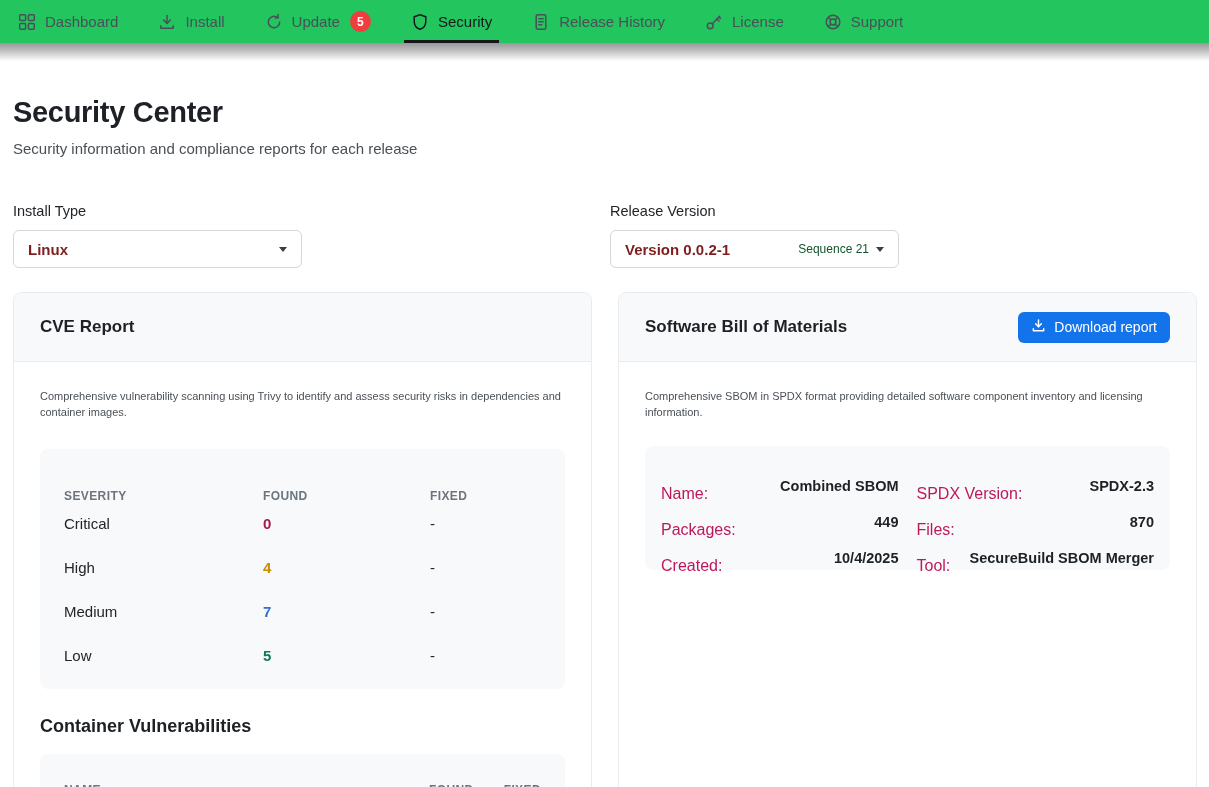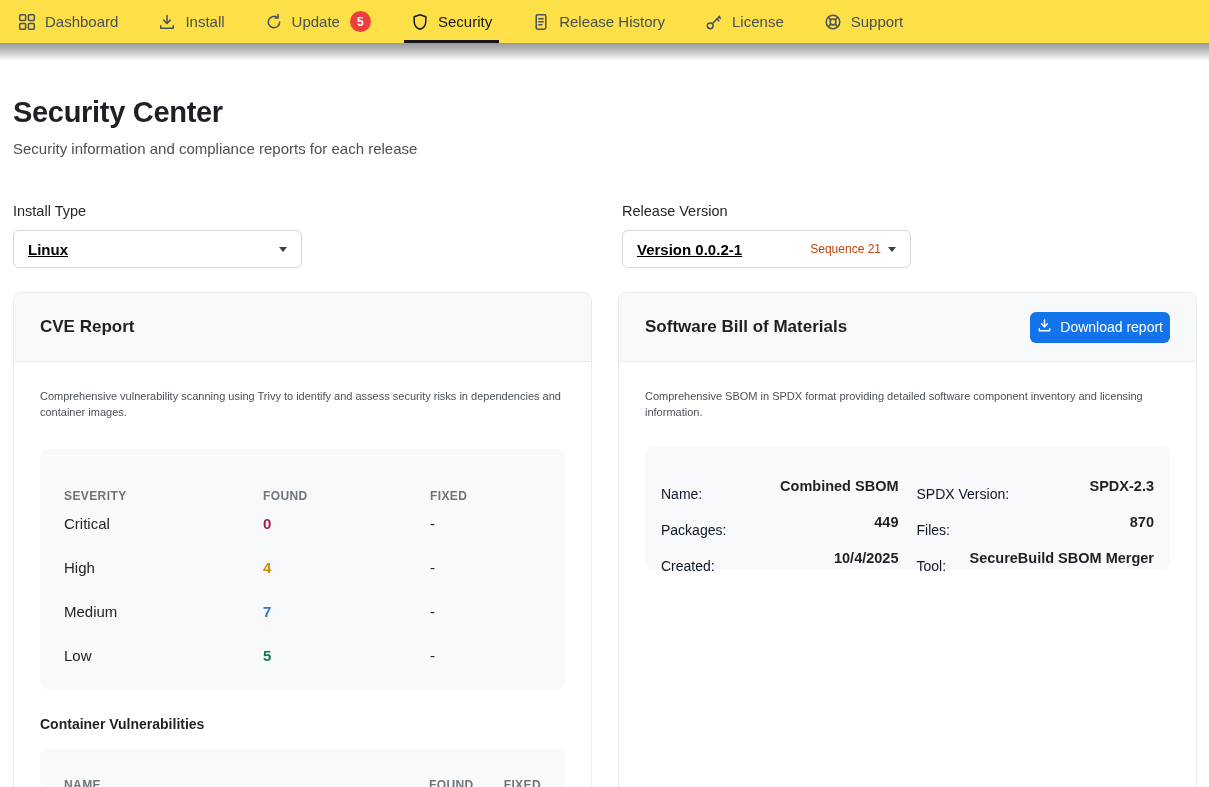--- a/index.html
+++ b/index.html
@@ -6,21 +6,21 @@
   html, body { width: 1209px; height: 787px; overflow: hidden; }
   body {
     font-family: "Liberation Sans", sans-serif;
     background: #ffffff;
     color: #212529;
   }
 
   
   .topnav {
     height: 43px;
-    background: #fde047;
+    background: #22c55e;
     display: flex;
     align-items: stretch;
     padding-left: 18px;
     gap: 40px;
   }
   .nav-item {
     display: flex;
     align-items: center;
     gap: 9px;
     color: #495057;
@@ -66,35 +66,35 @@
     margin-top: 11px;
     font-size: 15px;
     color: #4a5056;
   }
 
   
   .filters {
     margin-top: 46px;
     display: grid;
     grid-template-columns: 579px 579px;
-    column-gap: 30px;
+    column-gap: 18px;
   }
   .filter-label { font-size: 14.5px; color: #212529; margin-bottom: 11px; }
   .select {
     width: 289px; height: 38px;
     background: #fff;
     border: 1px solid #d3d8dd;
     border-radius: 6px;
     display: flex; align-items: center;
     padding: 0 14px;
     cursor: pointer;
   }
-  .select-value { font-size: 15px; font-weight: 700; color: #000000; text-decoration: underline; }
+  .select-value { font-size: 15px; font-weight: 700; color: #7f1d1d; }
   .select .spacer { flex: 1; }
-  .select-sub { font-size: 12px; color: #c2410c; margin-right: 7px; }
+  .select-sub { font-size: 12px; color: #14532d; margin-right: 7px; }
   .caret {
     width: 0; height: 0;
     border-left: 4.5px solid transparent;
     border-right: 4.5px solid transparent;
     border-top: 5px solid #3a3f44;
   }
 
   
   .cards {
     margin-top: 24px;
@@ -147,21 +147,21 @@
   .sev-name { font-size: 15px; color: #212529; }
   .sev-found { font-size: 15px; font-weight: 700; }
   .sev-fixed { font-size: 15px; color: #212529; }
   .c-critical { color: #a41e4d; }
   .c-high { color: #ca8a04; }
   .c-medium { color: #3570cd; }
   .c-low { color: #0f7b4f; }
 
   .subsection-title {
     margin-top: 27px;
-    font-size: 14px;
+    font-size: 18px;
     font-weight: 600;
     color: #1d2125;
   }
   .cv-table-head {
     margin-top: 17px;
     background: #f8f9fa;
     border-radius: 8px;
     height: 40px;
     display: flex;
     align-items: center;
@@ -170,21 +170,21 @@
   }
   .cv-table-head .grow { flex: 1; }
 
   
   .btn-primary {
     background: #1273eb;
     color: #fff;
     border: none;
     border-radius: 6px;
     height: 31px;
-    padding: 0 7px;
+    padding: 0 13px;
     font-size: 14px;
     font-family: "Liberation Sans", sans-serif;
     display: flex;
     align-items: center;
     gap: 8px;
     cursor: pointer;
   }
 
   
   .sbom-meta {
@@ -196,21 +196,21 @@
     grid-template-columns: 1fr 1fr;
     column-gap: 18px;
   }
   .meta-cell {
     height: 36px;
     display: flex;
     align-items: center;
     justify-content: space-between;
     gap: 8px;
   }
-  .meta-label { font-size: 14px; color: #0f172a; white-space: nowrap; margin-top: 44px; }
+  .meta-label { font-size: 16px; color: #be185d; white-space: nowrap; margin-top: 44px; }
   .meta-value { font-size: 14.5px; font-weight: 700; color: #1d2125; text-align: left; white-space: nowrap; margin-top: 28px; }
 </style>
 </head>
 <body>
 
 <nav class="topnav">
   <div class="nav-item">
     <span>
       <svg width="18" height="18" viewBox="0 0 18 18" fill="none" stroke="currentColor" stroke-width="1.5">
         <rect x="1.7" y="1.7" width="5.9" height="5.9" rx="1"></rect>

